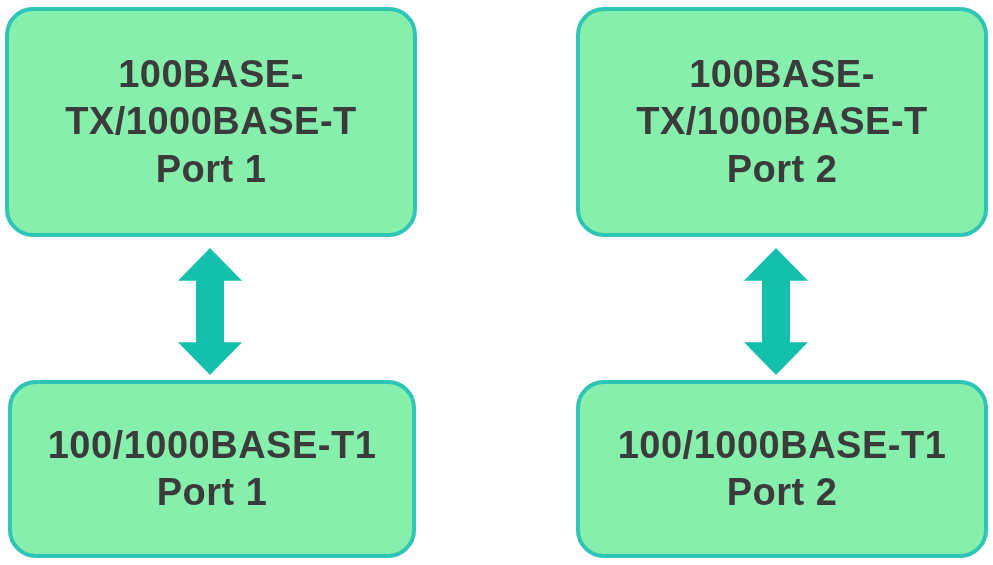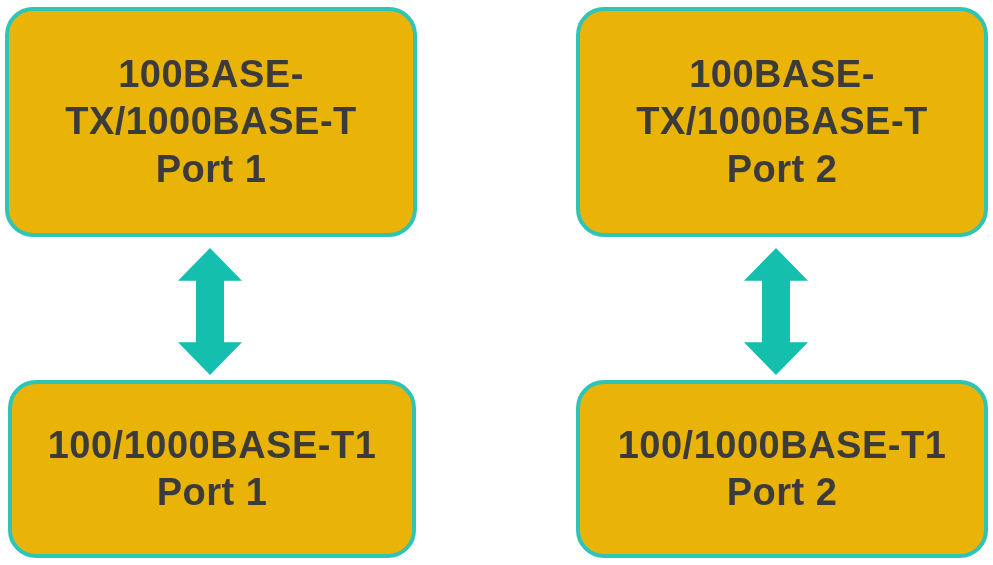--- a/index.html
+++ b/index.html
@@ -13,21 +13,21 @@
       width: 993px;
       height: 565px;
       background: #ffffff;
       overflow: hidden;
     }
     .node-box {
       position: absolute;
       box-sizing: border-box;
       border: 4px solid #2ec4b6;
       border-radius: 28px;
-      background: #eab308;
+      background: #86efac;
       display: flex;
       flex-direction: column;
       align-items: center;
       justify-content: center;
       text-align: center;
       color: #3b3b3b;
       font-weight: bold;
       font-size: 38px;
       line-height: 1.25;
       letter-spacing: 0.5px;

